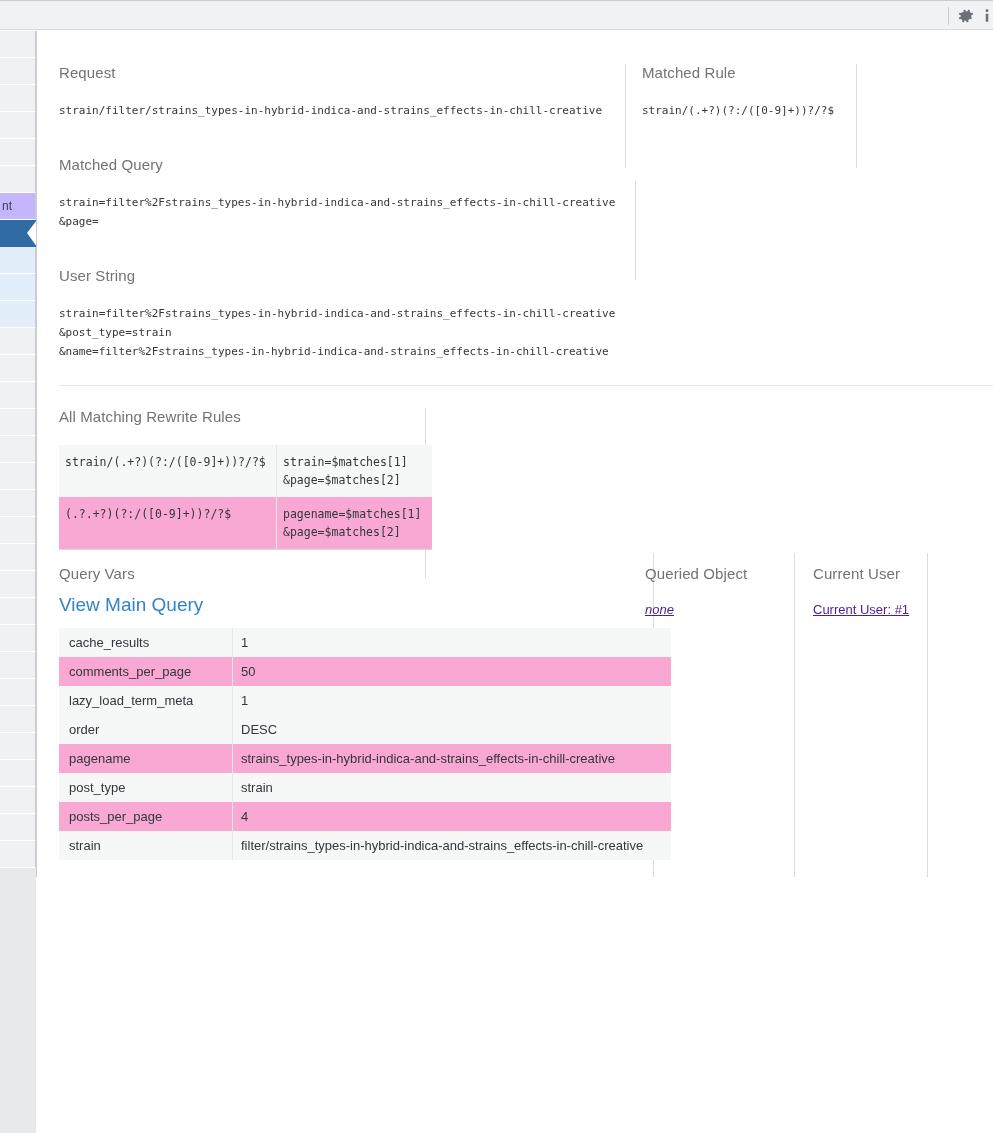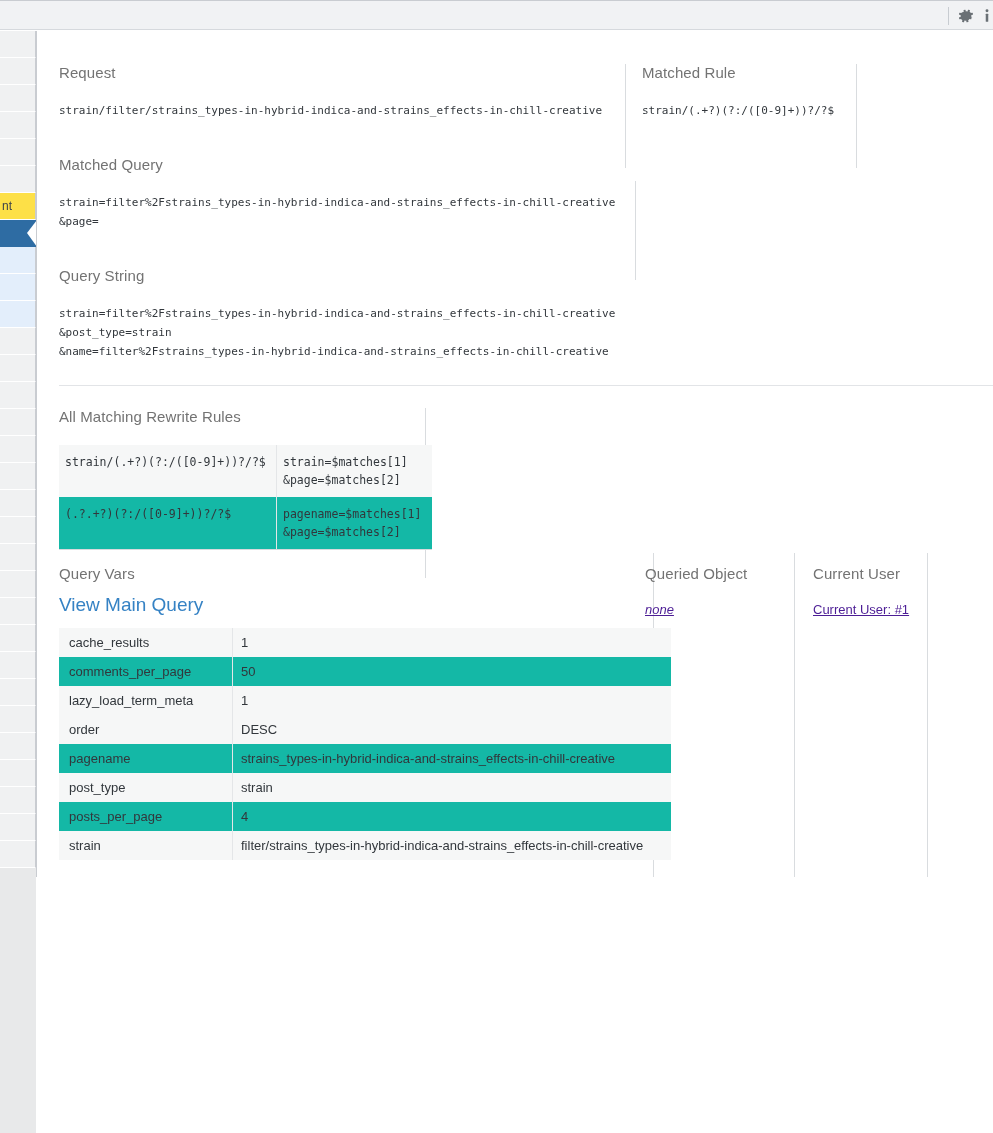--- a/index.html
+++ b/index.html
@@ -66,21 +66,21 @@
     border-bottom: 1px solid #ffffff;
     border-right: 1px solid #c9ccd1;
     font-size: 12px;
     color: #4a5157;
     line-height: 26px;
     padding-left: 2px;
     overflow: hidden;
     white-space: nowrap;
   }
   .menu-item.label-item {
-    background: #fde047;
+    background: #c4b5fd;
     color: #3c434a;
   }
   .menu-item.active {
     background: #2e6ca3;
     color: #ffffff;
     border-bottom: 1px solid #2e6ca3;
     border-right: none;
   }
   .menu-item.active .arrow {
     position: absolute;
@@ -167,21 +167,21 @@
     width: 100%;
     font-size: 13px;
   }
   table.qm td {
     padding: 7px 8px;
     vertical-align: top;
     border: none;
     color: #32373c;
   }
   table.qm tr.odd td { background: #f6f7f7; }
-  table.qm tr.even td { background: #14b8a6; }
+  table.qm tr.even td { background: #f9a8d4; }
   table.qm tr.last td { border-bottom: 1px solid #d8dadd; }
 
   
   #rules-table { width: 348px; table-layout: fixed; }
   #rules-table td {
     font-family: "DejaVu Sans Mono", "Liberation Mono", monospace;
     font-size: 11.5px;
     line-height: 18px;
     padding: 8px 6px;
     white-space: pre-wrap;
@@ -282,21 +282,21 @@
     <div class="mono">strain/(.+?)(?:/([0-9]+))?/?$</div>
   </div>
 
   <div class="blk" id="matched-query">
     <h3 class="sec-title">Matched Query</h3>
     <div class="mono">strain=filter%2Fstrains_types-in-hybrid-indica-and-strains_effects-in-chill-creative
 &amp;page=</div>
   </div>
 
   <div class="blk" id="query-string">
-    <h3 class="sec-title">Query String</h3>
+    <h3 class="sec-title">User String</h3>
     <div class="mono">strain=filter%2Fstrains_types-in-hybrid-indica-and-strains_effects-in-chill-creative
 &amp;post_type=strain
 &amp;name=filter%2Fstrains_types-in-hybrid-indica-and-strains_effects-in-chill-creative</div>
   </div>
 
   <div class="blk" id="rewrite-rules">
     <h3 class="sec-title">All Matching Rewrite Rules</h3>
     <table class="qm" id="rules-table">
       <tbody>
           <tr class="odd">

